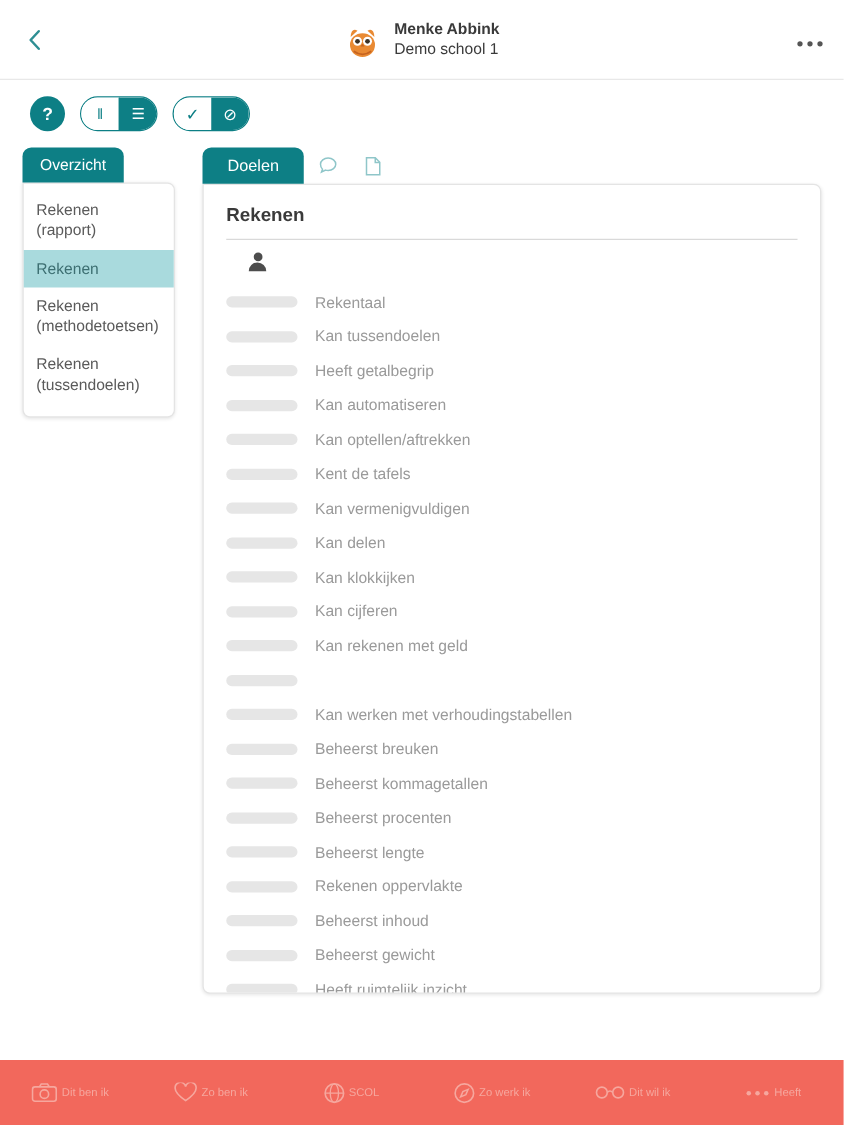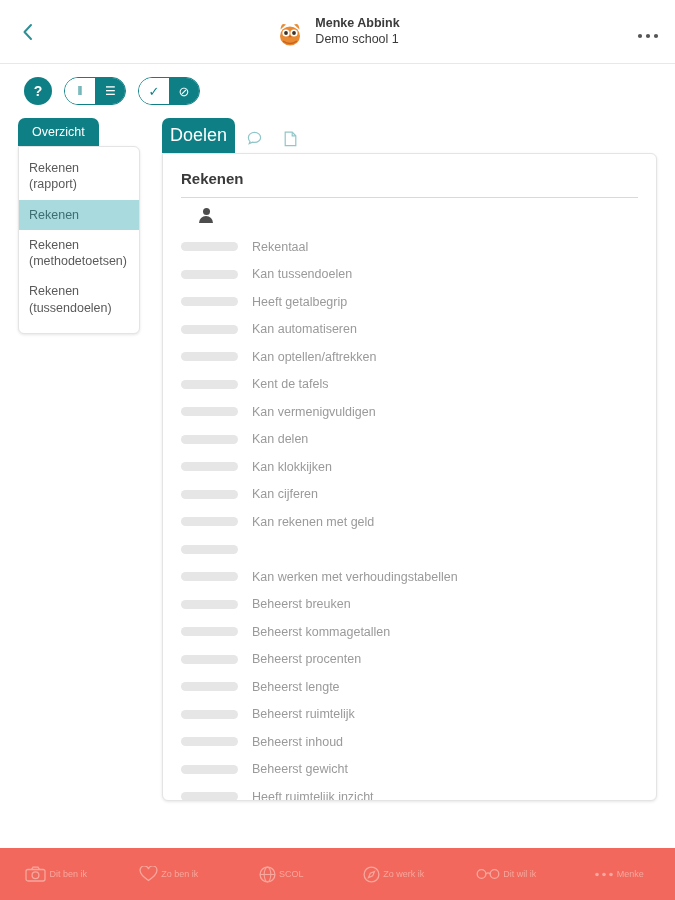--- a/index.html
+++ b/index.html
@@ -171,22 +171,22 @@
     min-width: 0;
   }
   .tabrow-right {
     display: flex;
     align-items: flex-end;
     gap: 2px;
   }
   .tab-doelen {
     background: #0d7f85;
     color: #fff;
-    font-size: 18px;
-    padding: 7px 8px;
+    font-size: 13px;
+    padding: 7px 20px;
     border-radius: 7px 7px 0 0;
     cursor: pointer;
   }
   .tab-icon {
     width: 34px; height: 29px;
     display: flex; align-items: center; justify-content: center;
     color: #8fc6c9;
     background: transparent;
     cursor: pointer;
   }
@@ -431,21 +431,21 @@
           <div class="goal-row">
             <div class="goal-bar"></div>
             <div class="goal-label">Beheerst procenten</div>
           </div>
           <div class="goal-row">
             <div class="goal-bar"></div>
             <div class="goal-label">Beheerst lengte</div>
           </div>
           <div class="goal-row">
             <div class="goal-bar"></div>
-            <div class="goal-label">Beheerst ruimtelijk</div>
+            <div class="goal-label">Rekenen oppervlakte</div>
           </div>
           <div class="goal-row">
             <div class="goal-bar"></div>
             <div class="goal-label">Beheerst inhoud</div>
           </div>
           <div class="goal-row">
             <div class="goal-bar"></div>
             <div class="goal-label">Beheerst gewicht</div>
           </div>
           <div class="goal-row">
@@ -507,17 +507,17 @@
       <span class="nav-label">Dit wil ik</span>
     </div>
     <div class="nav-item">
       <span class="nav-icon">
         <svg width="20" height="5" viewBox="0 0 20 5" aria-hidden="true">
           <circle cx="3" cy="2.5" r="1.8" fill="#f6a79e"></circle>
           <circle cx="10" cy="2.5" r="1.8" fill="#f6a79e"></circle>
           <circle cx="17" cy="2.5" r="1.8" fill="#f6a79e"></circle>
         </svg>
       </span>
-      <span class="nav-label">Menke</span>
+      <span class="nav-label">Heeft</span>
     </div>
   </div>
 
 </div>
 
 </body></html>

